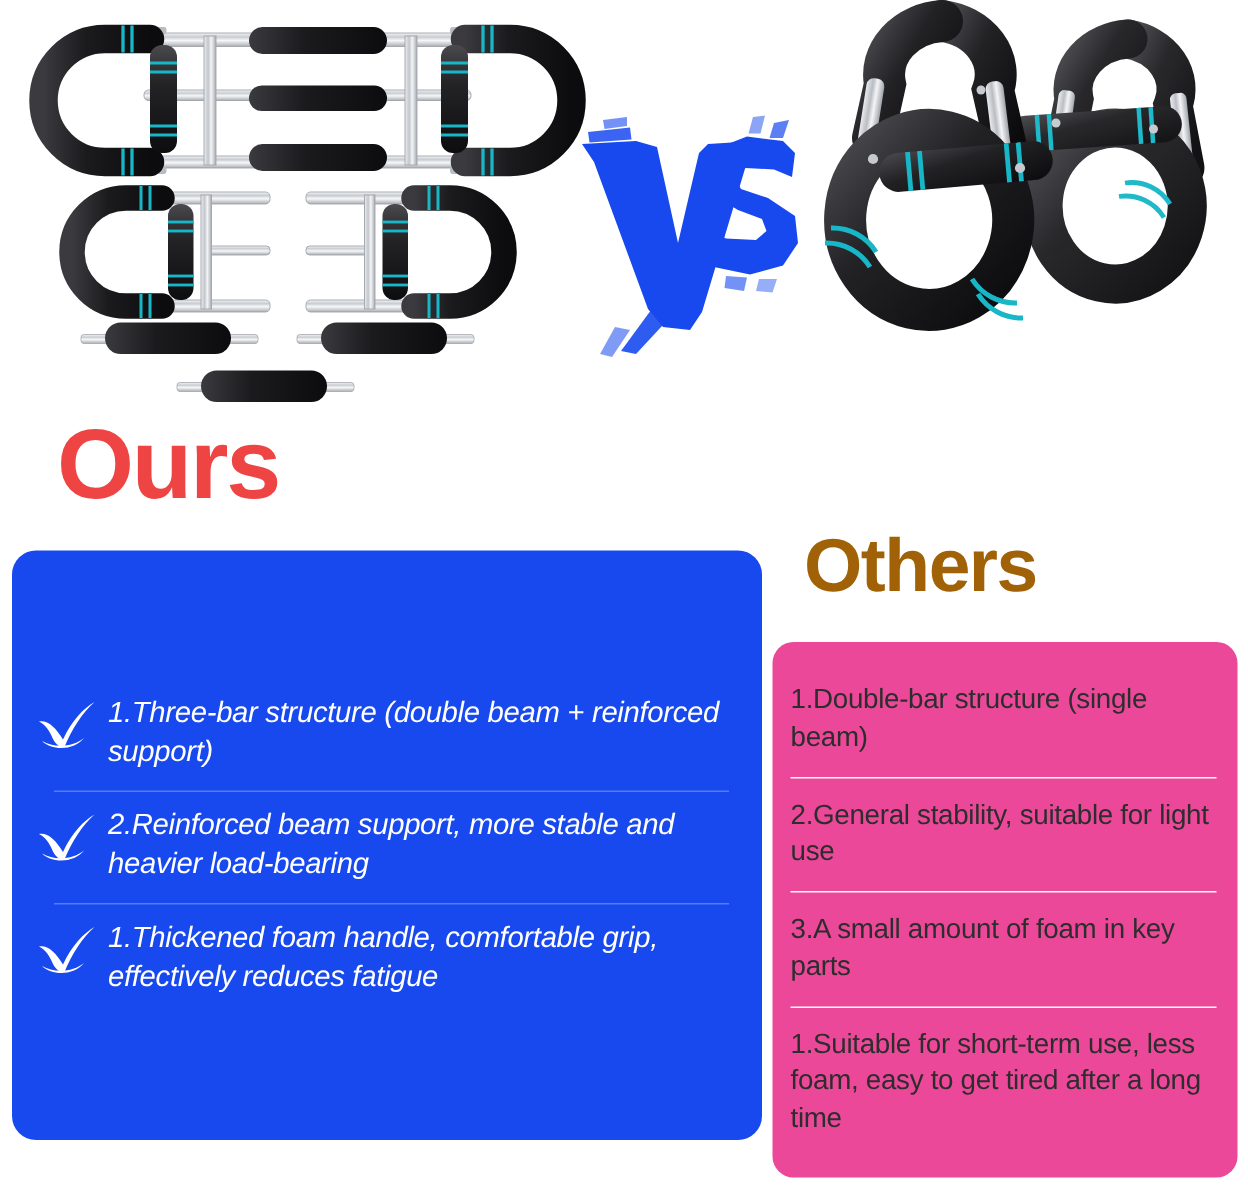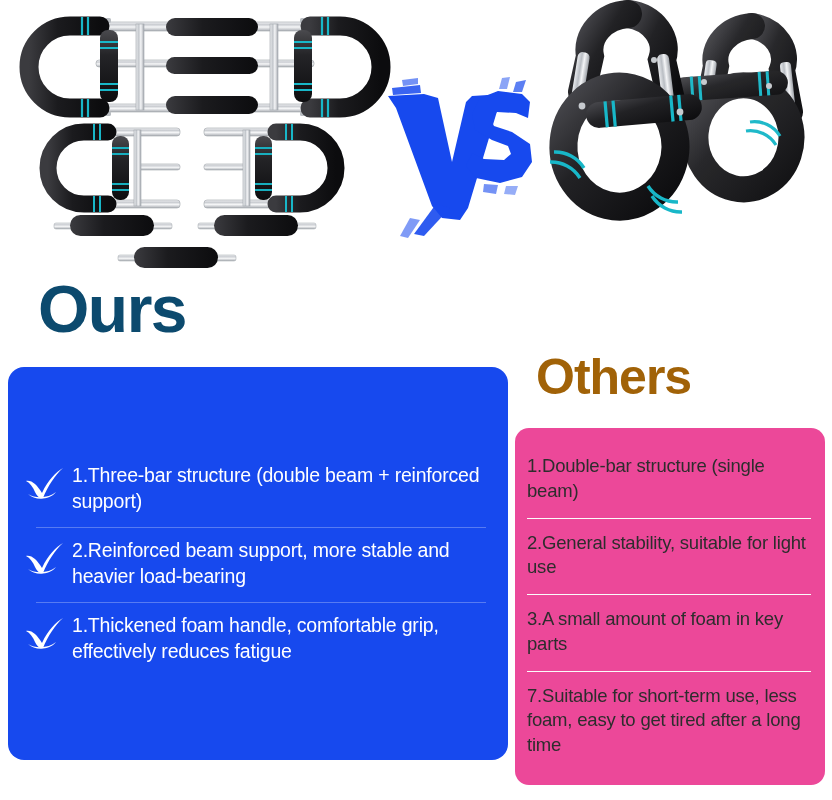--- a/index.html
+++ b/index.html
@@ -28,21 +28,21 @@
   #product-others-svg { left: 520px; top: 0px; width: 312px; height: 290px; }
   #vs-svg { position: absolute; left: 380px; top: 58px; width: 160px; height: 180px; }
 
   
   #ours-heading {
     position: absolute;
     left: 38px; top: 276px;
     font-size: 66px;
     font-weight: 700;
     letter-spacing: -1.5px;
-    color: #0c4a6e;
+    color: #ef4444;
     line-height: 1;
   }
   #others-heading {
     position: absolute;
     left: 536px; top: 352px;
     font-size: 50px;
     font-weight: 700;
     letter-spacing: -1px;
     color: #a16207;
     line-height: 1;
@@ -53,20 +53,21 @@
     position: absolute;
     left: 8px; top: 367px;
     width: 500px; height: 393px;
     background: #1749EE;
     border-radius: 16px;
     box-sizing: border-box;
     padding: 14px 16px 12px 14px;
     display: flex;
     flex-direction: column;
     justify-content: center;
+    font-style: italic;
   }
   .ours-item {
     display: flex;
     align-items: flex-start;
     padding: 11px 0 12px 0;
     position: relative;
   }
   .ours-item + .ours-item::before {
     content: "";
     position: absolute;
@@ -382,14 +383,14 @@
       <path d="M6 30 C14 35 27 34 34 28 C28 36 13 37 6 30Z" fill="#ffffff"></path>
     </svg>
     <div class="ours-text">1.Thickened foam handle, comfortable grip, effectively reduces fatigue</div>
   </div>
 </div>
 
 <div id="others-panel">
   <div class="others-item">1.Double-bar structure (single beam)</div>
   <div class="others-item">2.General stability, suitable for light use</div>
   <div class="others-item">3.A small amount of foam in key parts</div>
-  <div class="others-item">7.Suitable for short-term use, less foam, easy to get tired after a long time</div>
+  <div class="others-item">1.Suitable for short-term use, less foam, easy to get tired after a long time</div>
 </div>
 
 </body></html>

